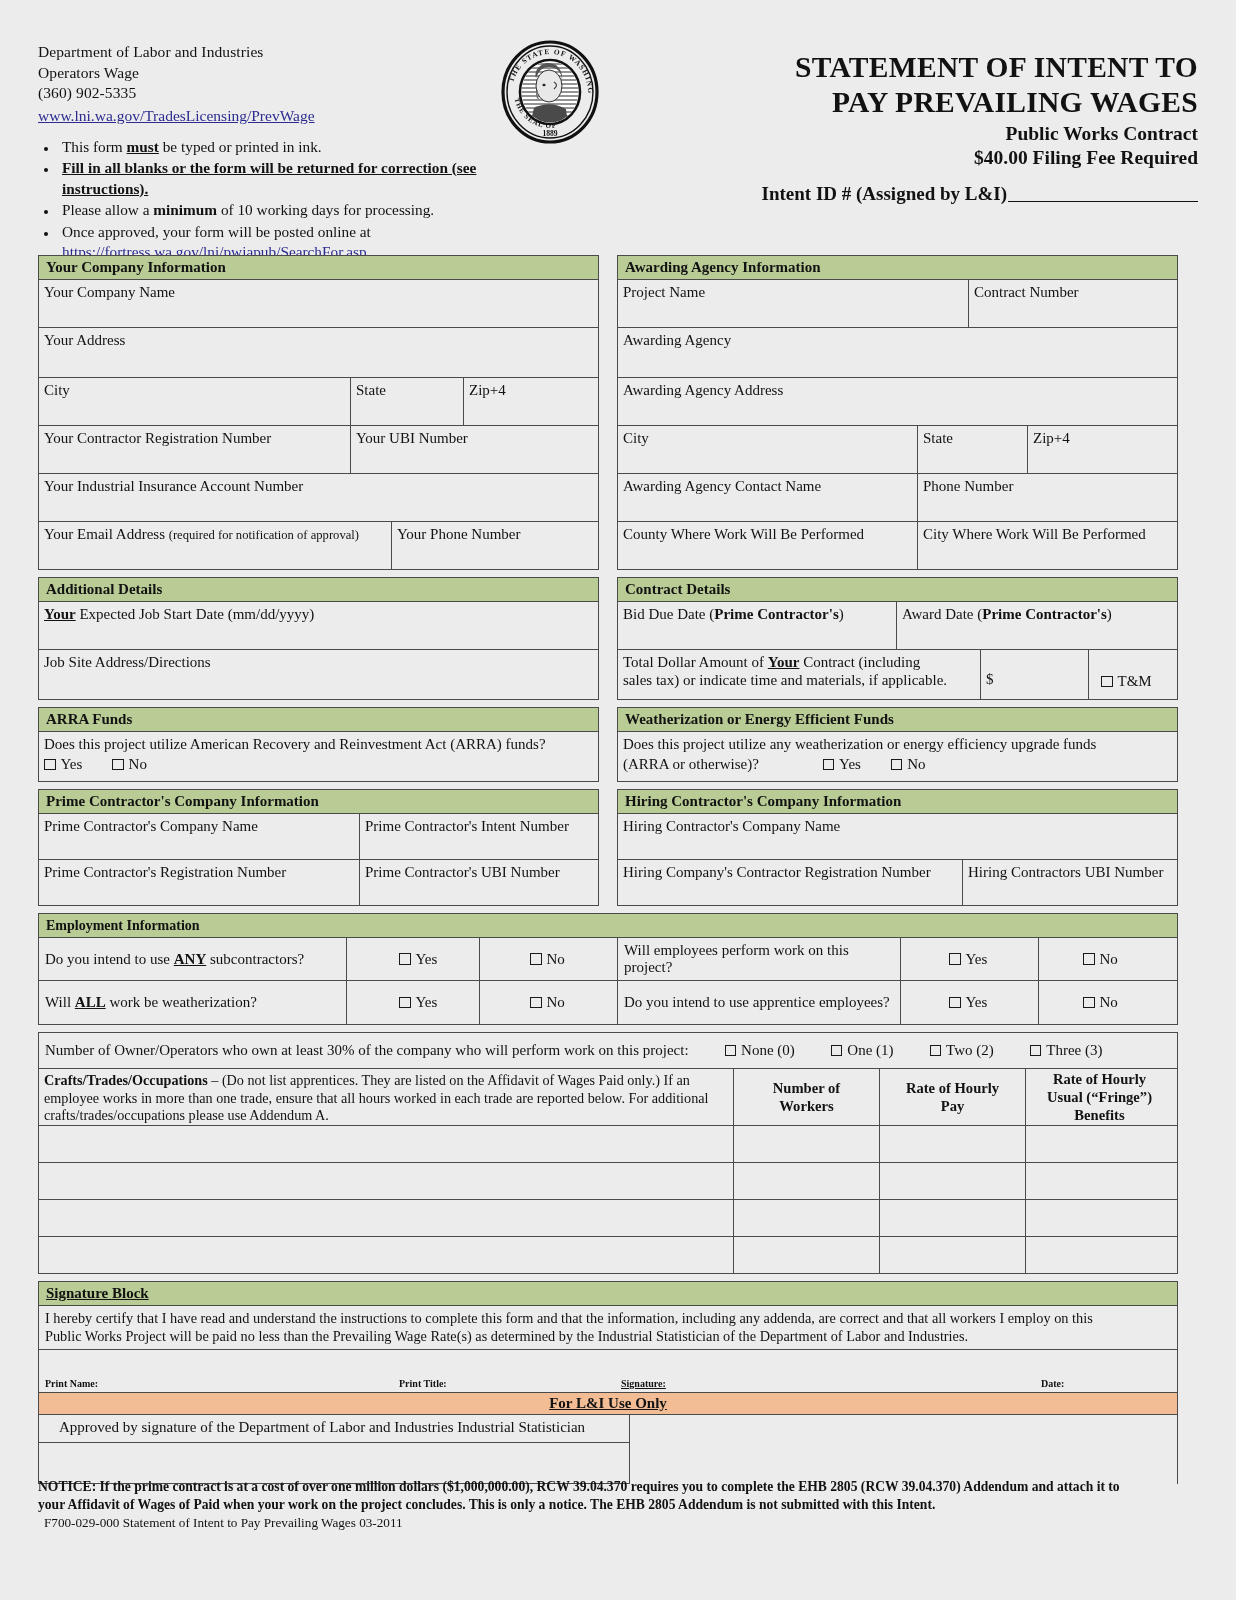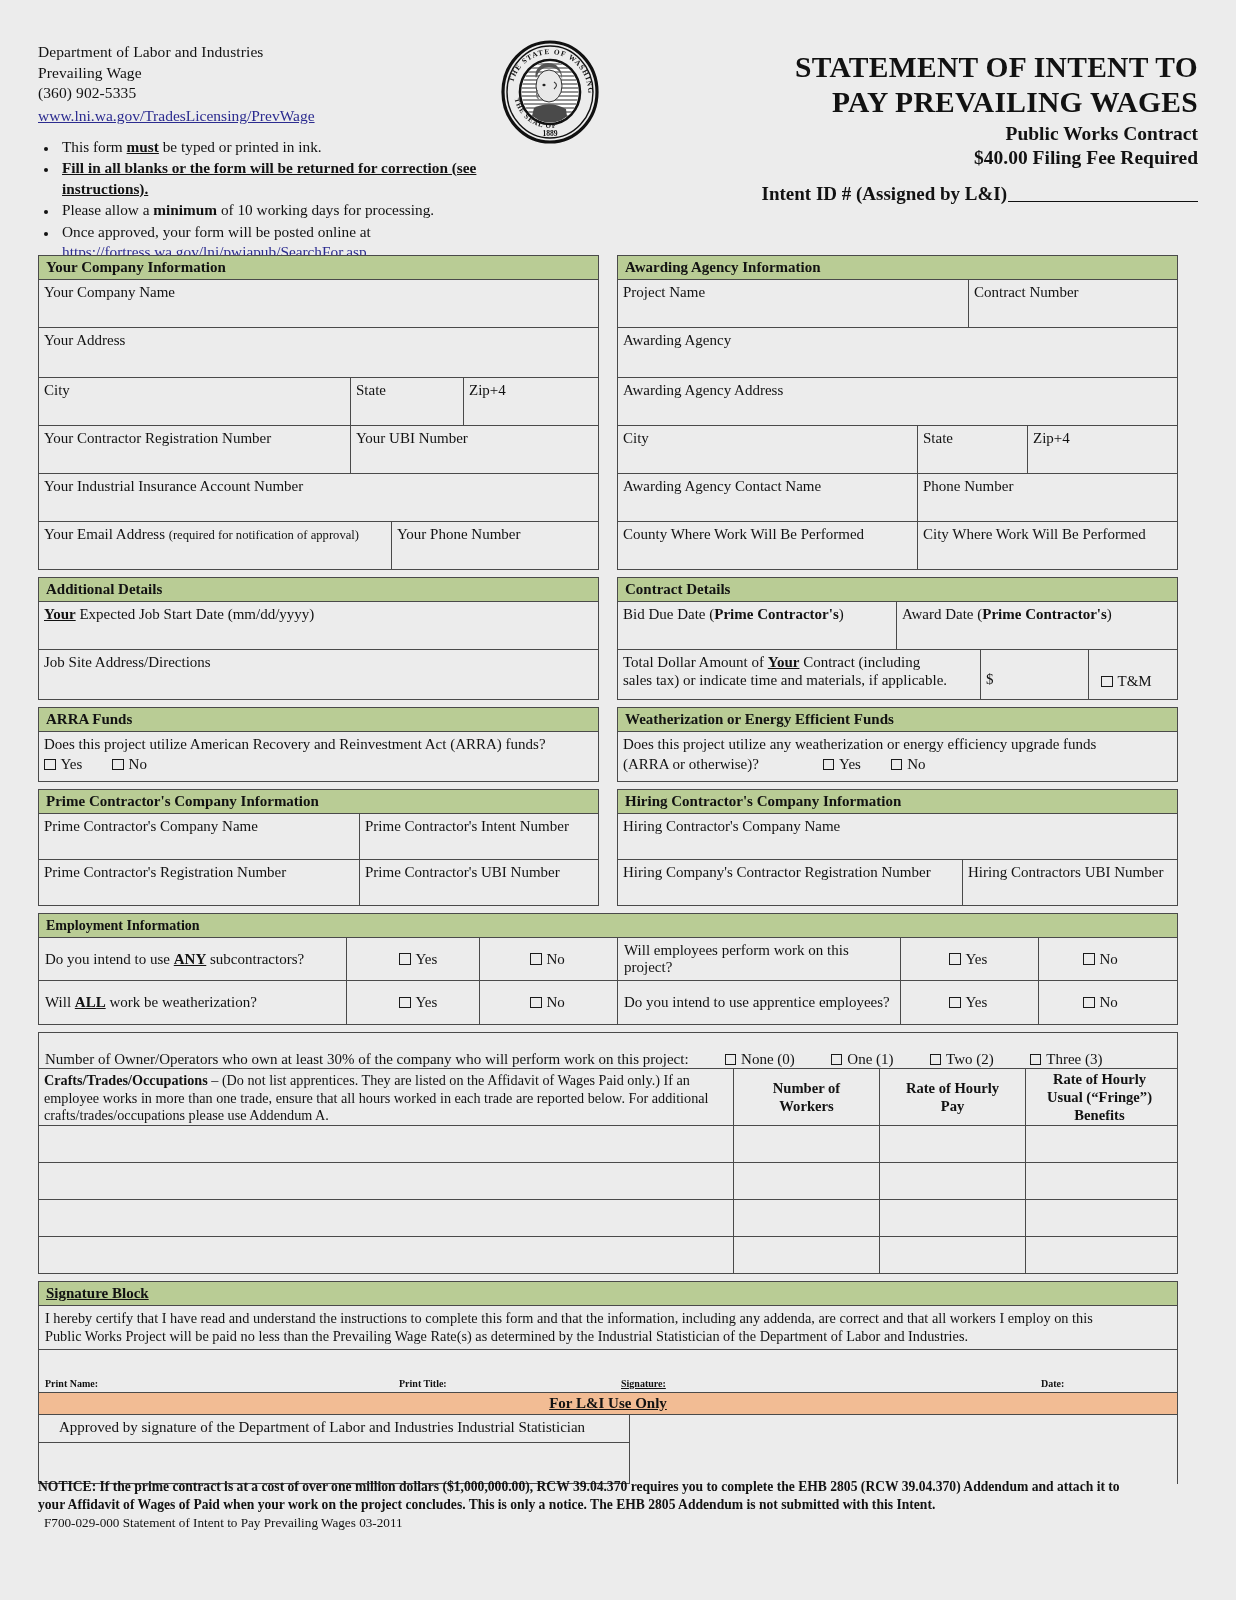--- a/index.html
+++ b/index.html
@@ -71,21 +71,21 @@
   .erow:last-child { border-bottom:none; }
   .ecell { display:flex; align-items:center; font-size:15px; padding-left:6px; }
   .ecell + .ecell { border-left:1.4px solid #4a4a4a; }
   .ec-q  { width:307px; }
   .ec-y  { width:133px; justify-content:flex-start; padding-left:52px;}
   .ec-n  { width:138px; justify-content:flex-start; padding-left:50px;}
   .ec-q2 { width:283px; }
   .ec-y2 { width:138px; justify-content:flex-start; padding-left:48px;}
   .ec-n2 { width:138px; justify-content:flex-start; padding-left:44px;}
 
-  .ownrow { display:flex; align-items:flex-end; height:36px; font-size:15px; padding-left:6px; border-bottom:1.4px solid #4a4a4a;}
+  .ownrow { display:flex; align-items:center; height:36px; font-size:15px; padding-left:6px; border-bottom:1.4px solid #4a4a4a;}
   .ownopt { margin-left:36px; white-space:nowrap; }
 
   
   .crafts { border-bottom:1.4px solid #4a4a4a; }
   .chead { display:flex; }
   .chead-desc { width:694px; padding:3px 6px 0 5px; font-size:14.2px; line-height:17.5px; }
   .chead-c { border-left:1.4px solid #4a4a4a; display:flex; align-items:center; justify-content:center;
              text-align:center; font-weight:bold; font-size:14.6px; line-height:18px; }
   .cw1 { width:146px; } .cw2 { width:146px; } .cw3 { width:148px; }
   .crow { display:flex; height:37px; border-top:1.4px solid #4a4a4a; }
@@ -112,21 +112,21 @@
 </style>
 </head>
 <body>
 
 <div class="page">
 
   <div class="header">
 
     <div class="hdr-left">
       <div class="agency-line">Department of Labor and Industries</div>
-      <div class="agency-line">Prevailing Wage</div>
+      <div class="agency-line">Operators Wage</div>
       <div class="agency-line">(360) 902-5335</div>
       <a class="agency-url" href="#">www.lni.wa.gov/TradesLicensing/PrevWage</a>
 
       <ul class="bullets">
         <li><span>This form </span><span class="bu">must</span><span> be typed or printed in ink.</span></li>
         <li><span class="bu">Fill in all blanks or the form will be returned for correction (see instructions).</span></li>
         <li><span>Please allow a </span><span class="b">minimum</span><span> of 10 working days for processing.</span></li>
         <li><span>Once approved, your form will be posted online at</span><br><a class="url2" href="#">https://fortress.wa.gov/lni/pwiapub/SearchFor.asp</a></li>
       </ul>
     </div>

